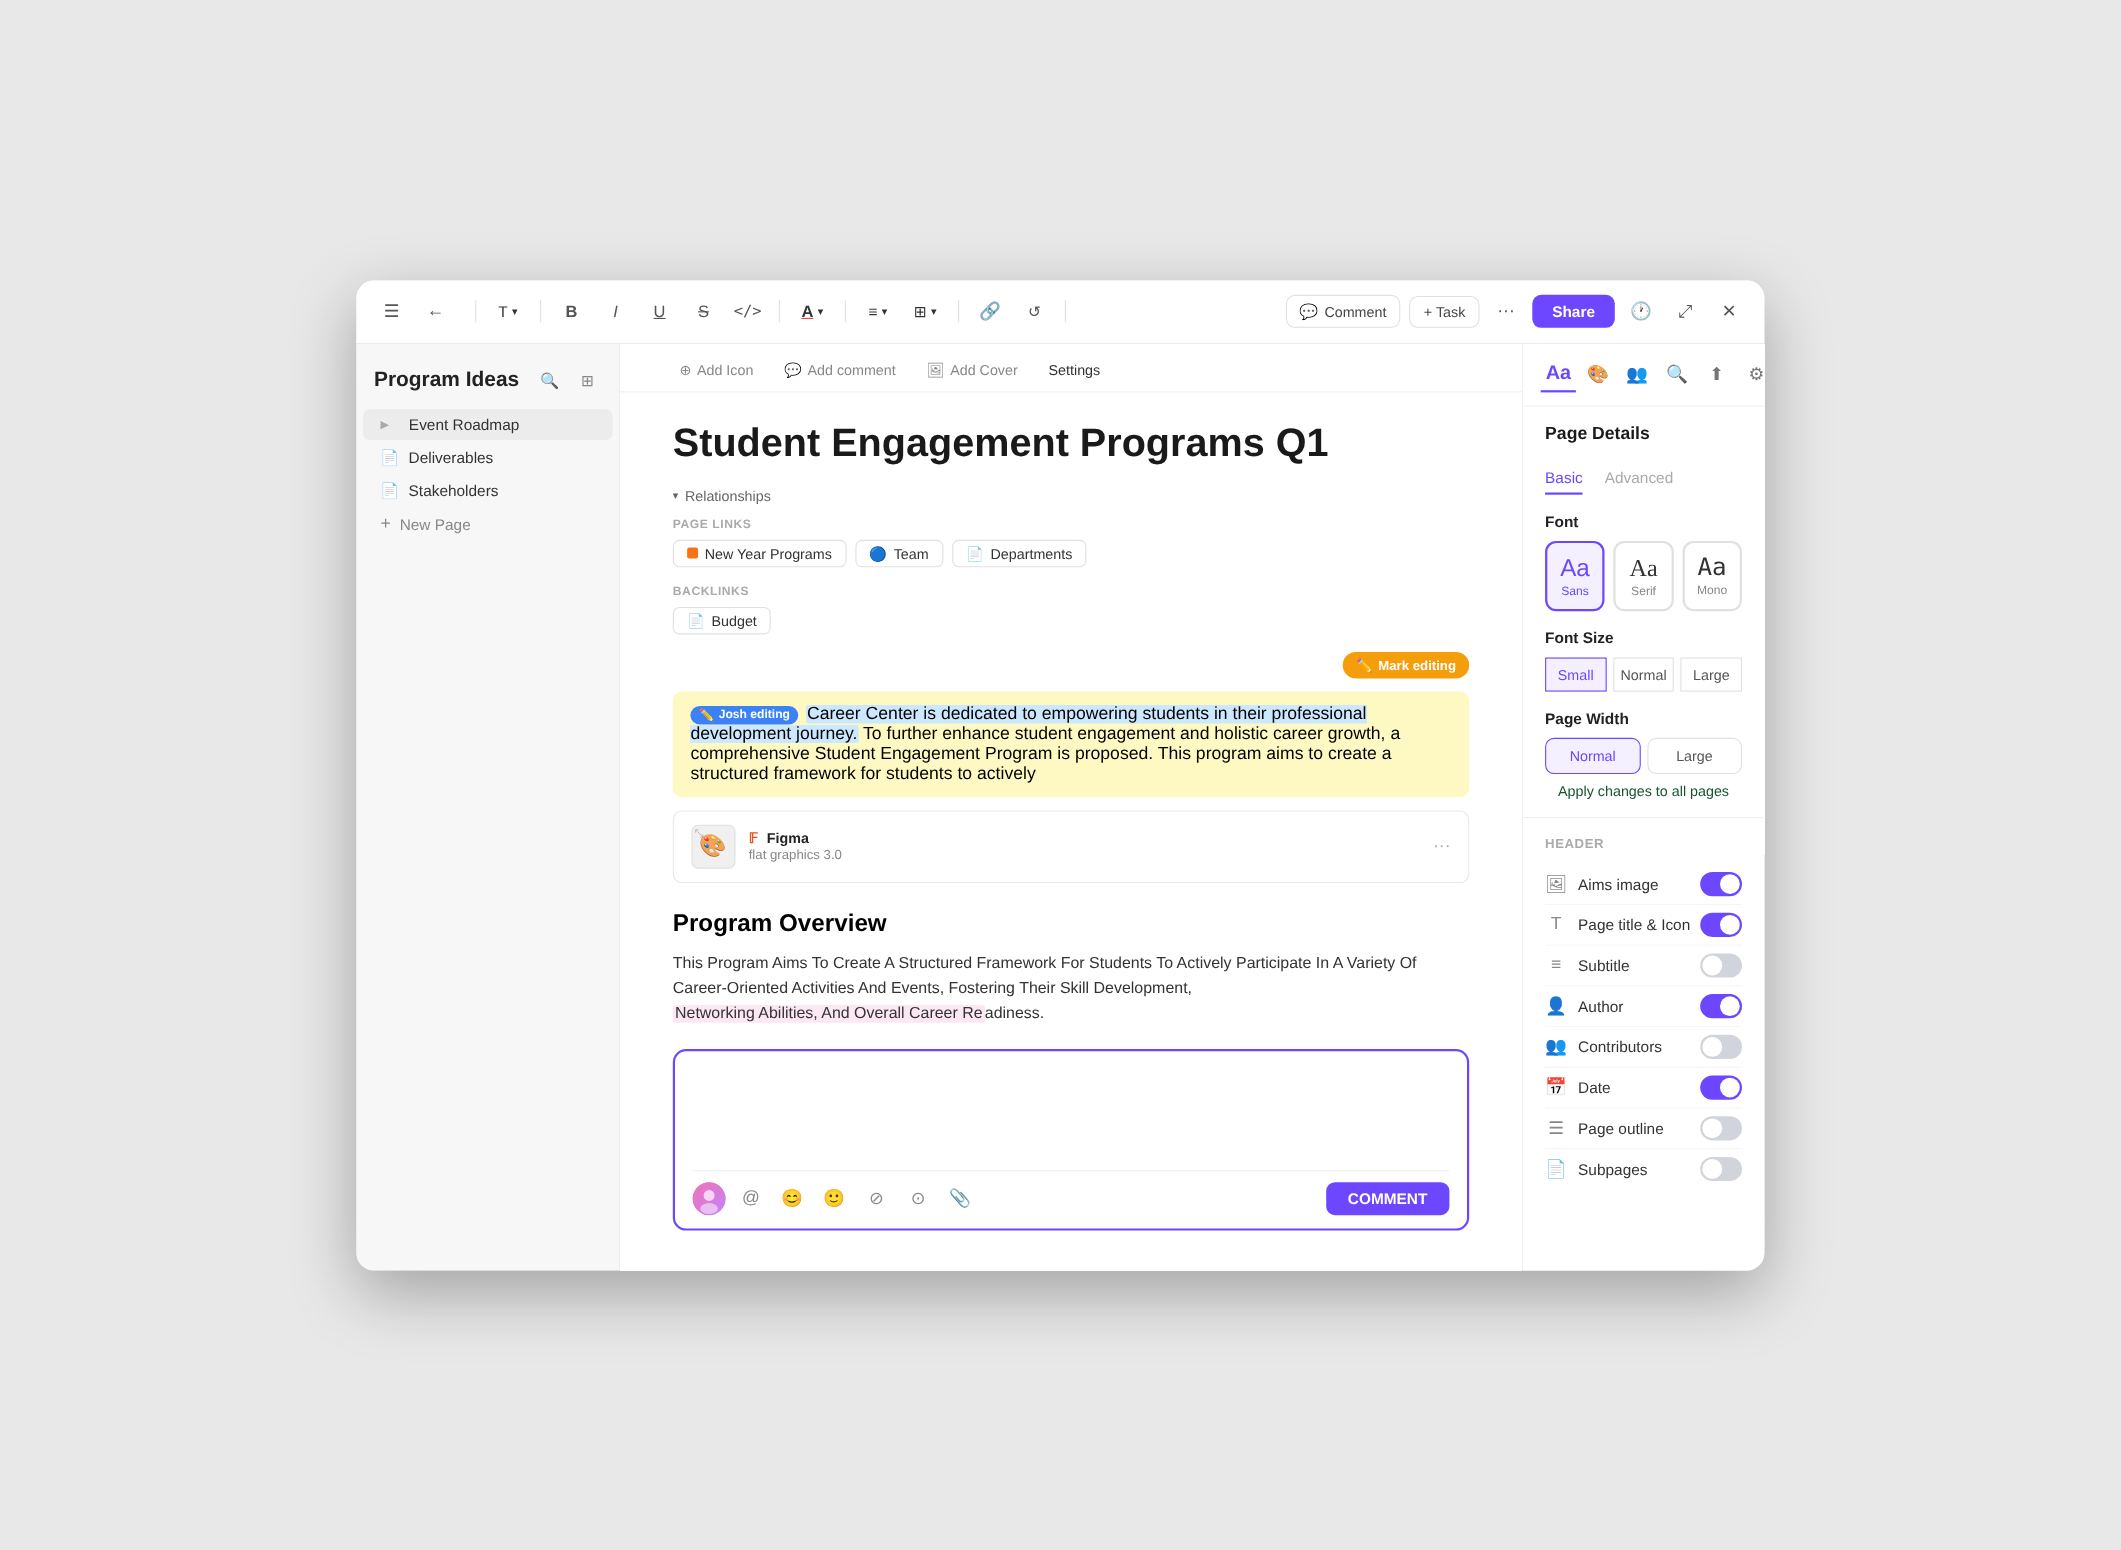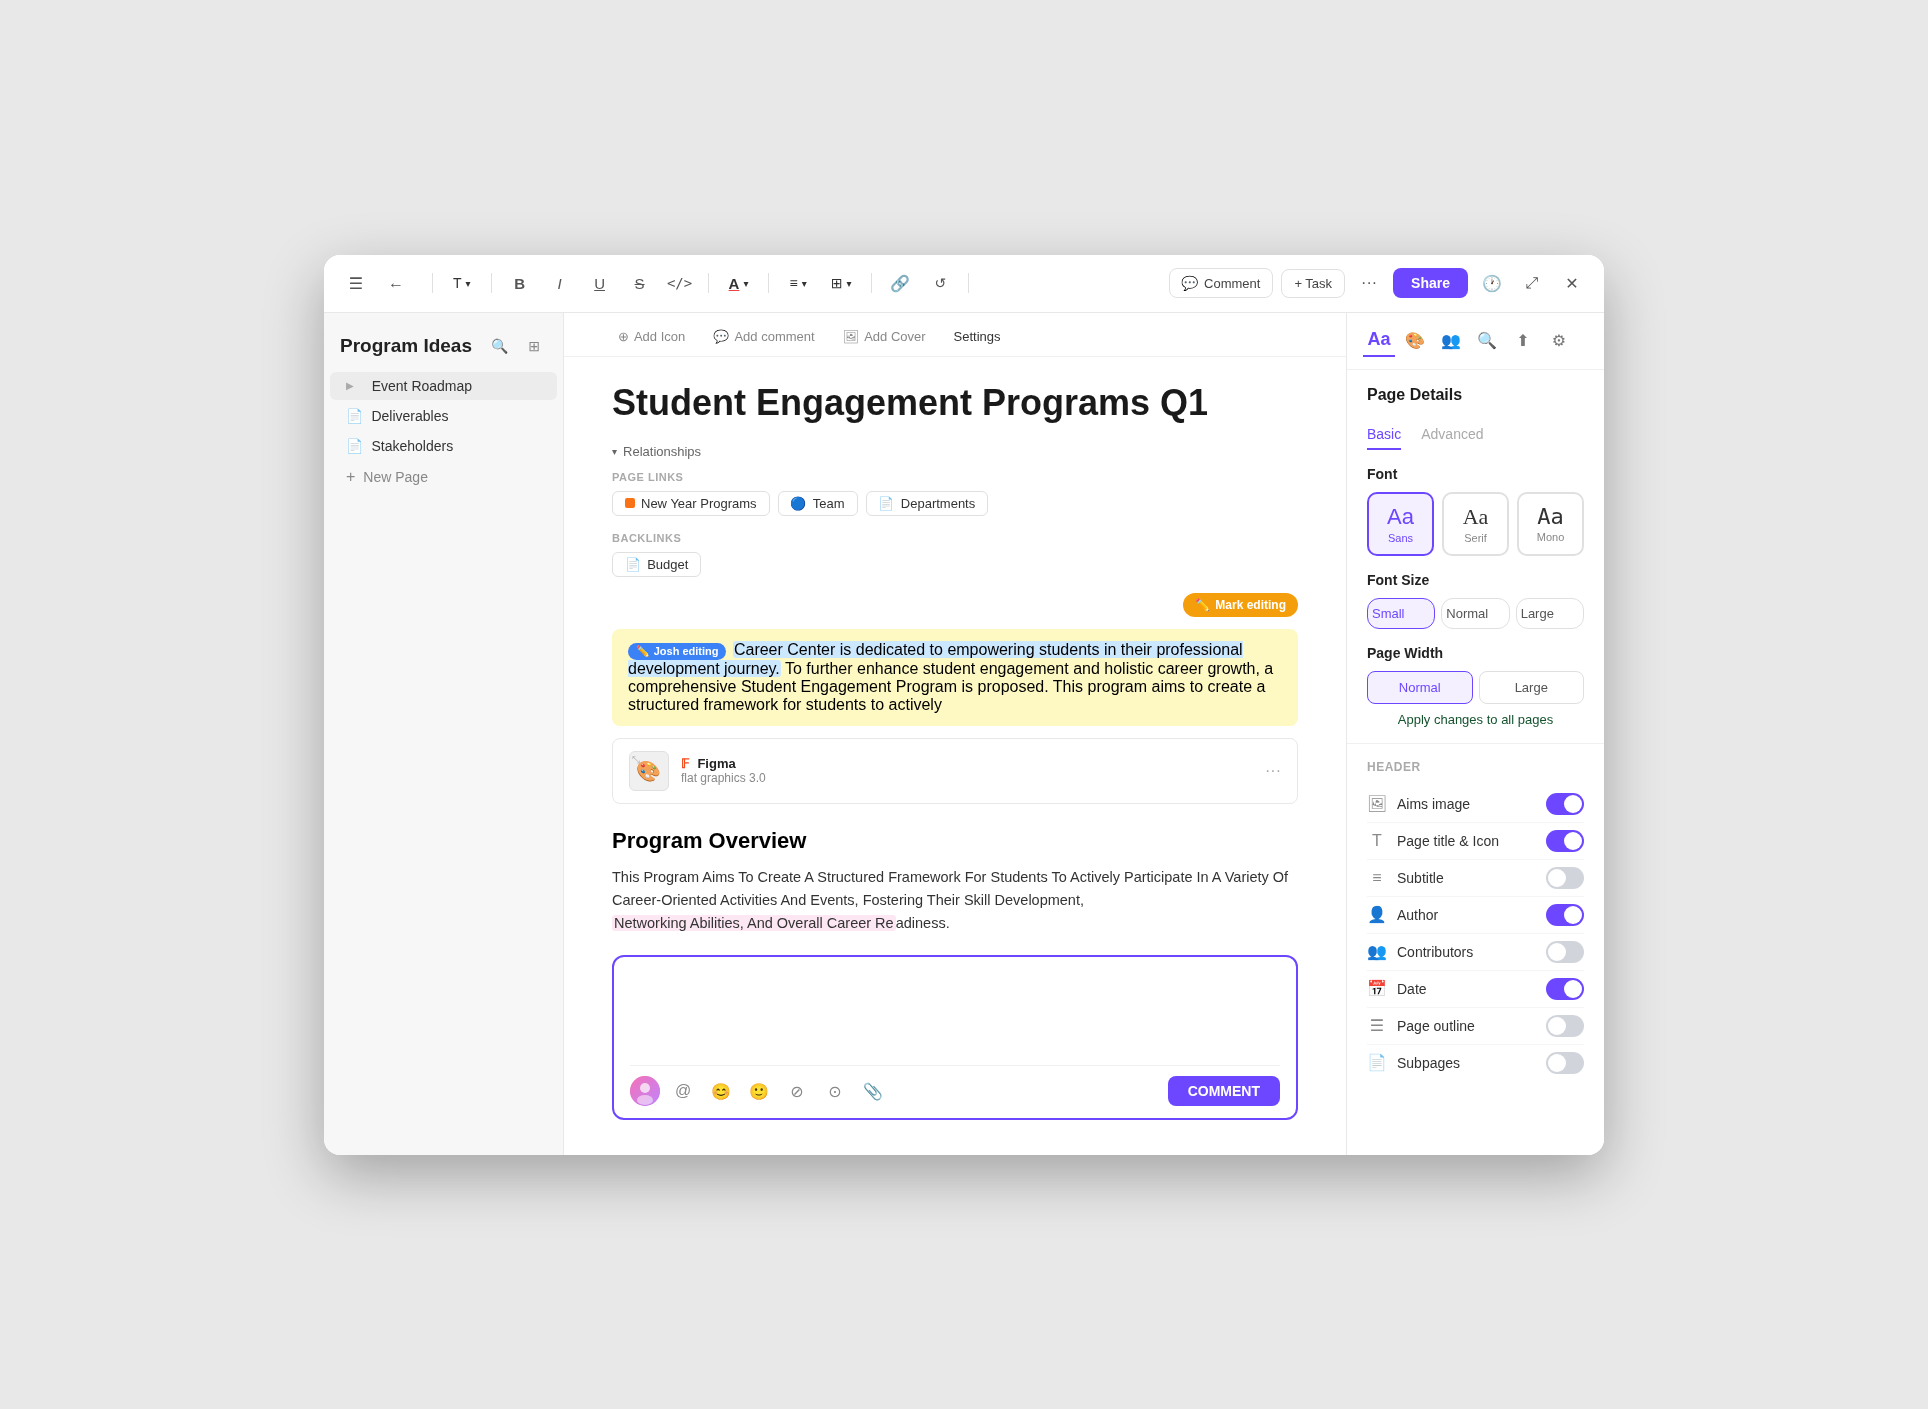--- a/index.html
+++ b/index.html
@@ -214,21 +214,21 @@
       border-radius: 8px; padding: 7px 20px; font-size: 14px; font-weight: 700;
       cursor: pointer; margin-left: auto;
     }
     .paperclip-btn {
       width: 30px; height: 30px; border: none; background: none;
       cursor: pointer; display: flex; align-items: center;
       justify-content: center; font-size: 16px; color: #888;
     }
     
     .right-panel {
-      width: 258px;
+      width: 220px;
       background: #fff;
       border-left: 1px solid #e8e8e8;
       display: flex;
       flex-direction: column;
       flex-shrink: 0;
       overflow-y: auto;
     }
     .right-panel-icons {
       display: flex; align-items: center; justify-content: space-between;
       padding: 12px 16px; border-bottom: 1px solid #f0f0f0;
@@ -261,22 +261,22 @@
     .font-option.active { border-color: #6c47ff; background: #f5f0ff; }
     .font-option-aa { font-size: 22px; font-weight: 400; color: #333; display: block; }
     .font-option-label { font-size: 11px; color: #888; display: block; margin-top: 2px; }
     .font-option.active .font-option-aa { color: #6c47ff; }
     .font-option.active .font-option-label { color: #6c47ff; }
     .font-option-sans .font-option-aa { font-weight: 500; }
     .font-option-serif .font-option-aa { font-family: Georgia, serif; }
     .font-option-mono .font-option-aa { font-family: monospace; }
     .size-options { display: flex; gap: 6px; margin-bottom: 16px; }
     .size-option {
-      flex: 1; border: 1.5px solid #e0e0e0; border-radius: 12px;
-      padding: 7px 4px; text-align: left; cursor: pointer;
+      flex: 1; border: 1.5px solid #e0e0e0; border-radius: 0;
+      padding: 7px 4px; text-align: center; cursor: pointer;
       font-size: 13px; color: #555; background: #fff;
     }
     .size-option.active { border-color: #6c47ff; color: #6c47ff; background: #f5f0ff; }
     .width-options { display: flex; gap: 6px; margin-bottom: 8px; }
     .width-option {
       flex: 1; border: 1.5px solid #e0e0e0; border-radius: 8px;
       padding: 8px 4px; text-align: center; cursor: pointer;
       font-size: 13px; color: #555; background: #fff;
     }
     .width-option.active { border-color: #6c47ff; color: #6c47ff; background: #f5f0ff; }

